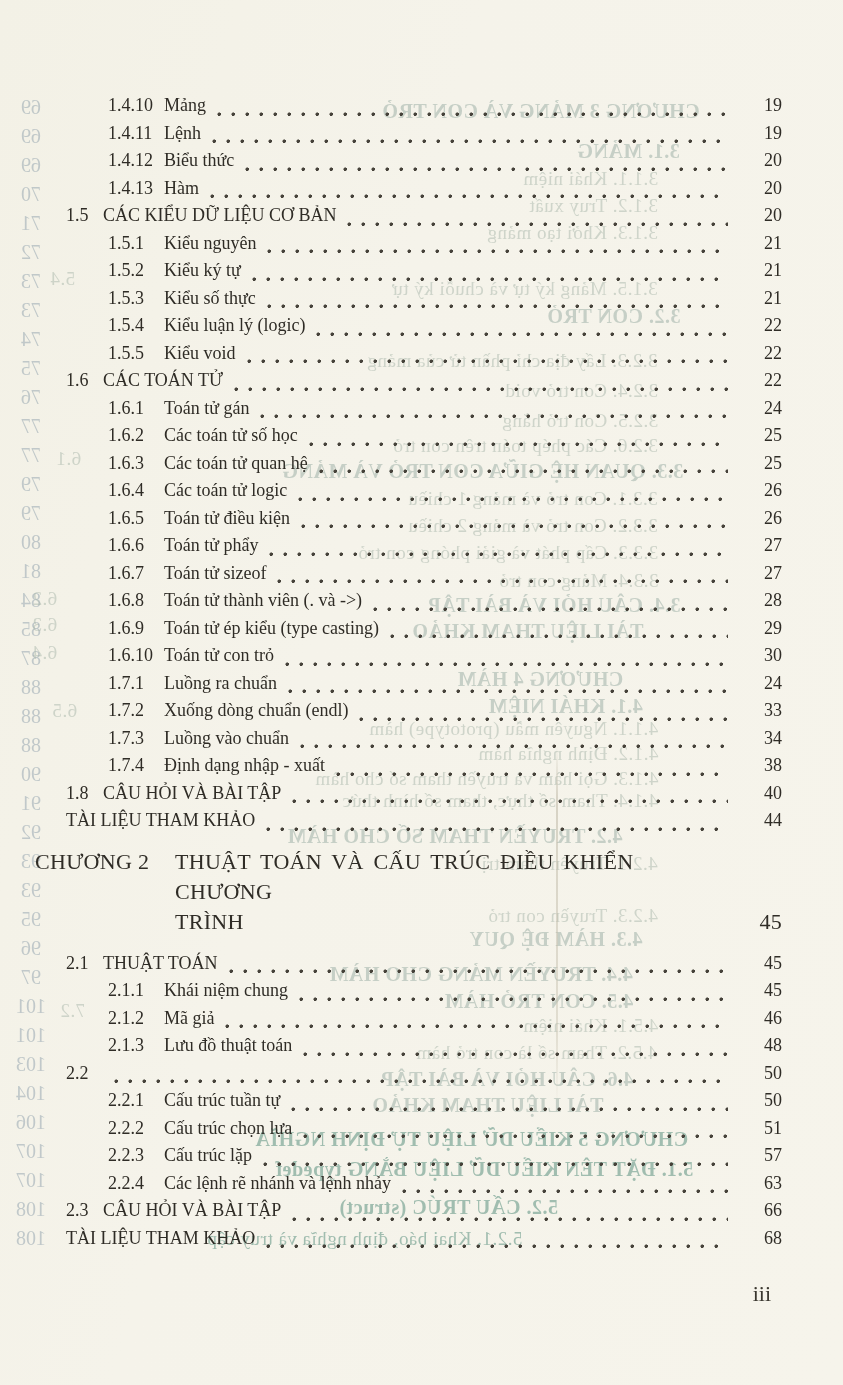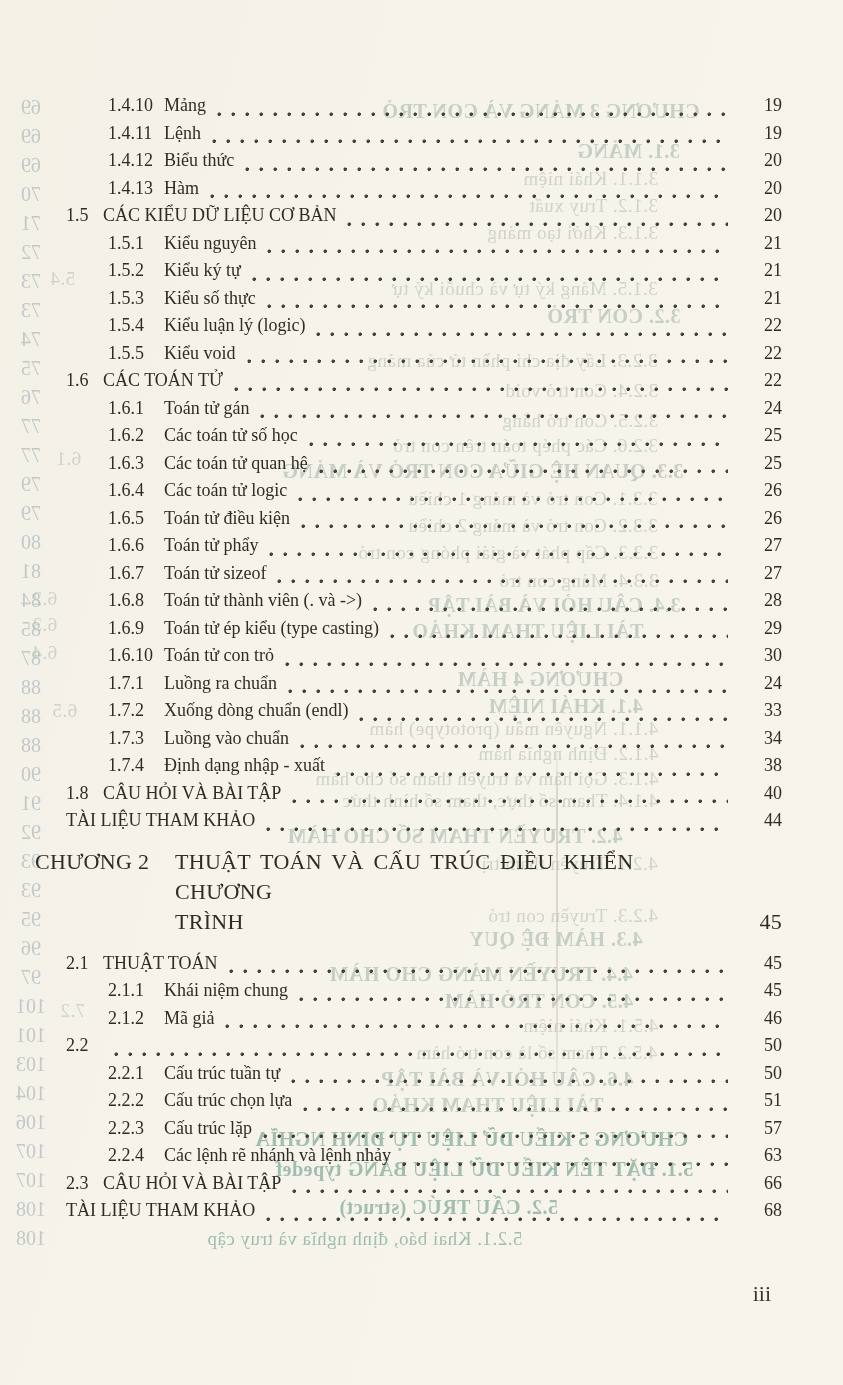--- a/index.html
+++ b/index.html
@@ -338,20 +338,26 @@
         <span class="label">Khái niệm chung</span>
         <span class="dots"></span>
         <span class="pagenum">45</span>
       </div>
       <div class="row sub">
         <span class="num">2.1.2</span>
         <span class="label">Mã giả</span>
         <span class="dots"></span>
         <span class="pagenum">46</span>
       </div>
+      <div class="row sub">
+        <span class="num">2.1.3</span>
+        <span class="label">Lưu đồ thuật toán</span>
+        <span class="dots"></span>
+        <span class="pagenum">48</span>
+      </div>
       <div class="row section">
         <span class="num">2.2</span>
         <span class="dots"></span>
         <span class="pagenum">50</span>
       </div>
       <div class="row sub">
         <span class="num">2.2.1</span>
         <span class="label">Cấu trúc tuần tự</span>
         <span class="dots"></span>
         <span class="pagenum">50</span>

